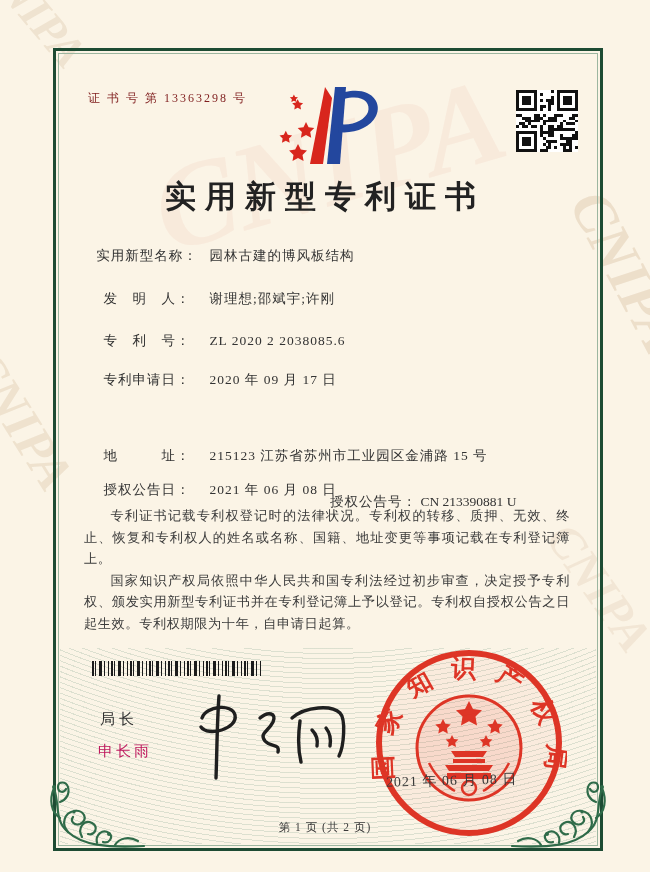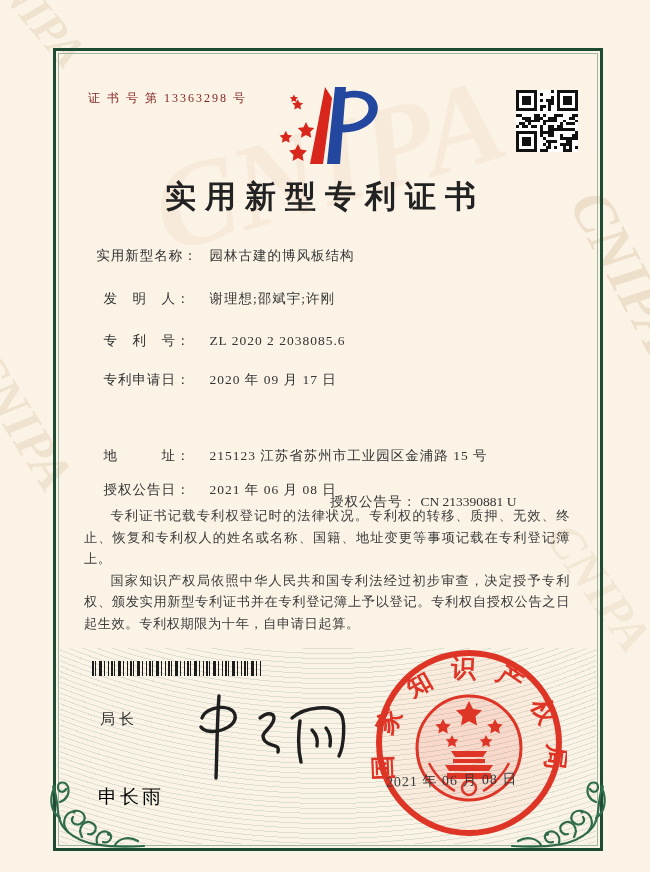--- a/index.html
+++ b/index.html
@@ -55,21 +55,21 @@
   .barcode{position:absolute;left:92px;top:661px;width:170px;height:15px;
     background:repeating-linear-gradient(90deg,
       #1c1c1c 0 2px,rgba(0,0,0,0) 2px 3px,
       #1c1c1c 3px 4px,rgba(0,0,0,0) 4px 7px,
       #1c1c1c 7px 10px,rgba(0,0,0,0) 10px 12px,
       #1c1c1c 12px 13px,rgba(0,0,0,0) 13px 16px,
       #1c1c1c 16px 17px,rgba(0,0,0,0) 17px 19px);}
 
   
   .director-title{position:absolute;left:100px;top:710px;font-size:15px;letter-spacing:4px;color:#2e2e2e;}
-  .director-name{position:absolute;left:98px;top:784px;font-size:19px;letter-spacing:3px;color:#000000;}
+  .director-name{position:absolute;left:98px;top:742px;font-size:15px;letter-spacing:3px;color:#be185d;}
   .signature{position:absolute;left:188px;top:688px;width:165px;height:98px;}
   .seal{position:absolute;left:371px;top:645px;width:196px;height:196px;opacity:.95;}
   .seal-date{position:absolute;left:386px;top:772px;font-size:14px;letter-spacing:1px;
              color:#3a3a3a;transform:rotate(-1.5deg);white-space:nowrap;}
 
   .footer{position:absolute;left:0;top:820px;width:100%;text-align:center;
           font-size:11.5px;letter-spacing:1px;color:#3a3a3a;}
 </style>
 </head>
 <body>
@@ -347,14 +347,15 @@
         <rect x="82" y="114" width="32" height="4"></rect>
         <path d="M74,120 L122,120 L118,126 L78,126 Z"></path>
         <rect x="76" y="128" width="44" height="6"></rect>
       </g>
       <circle cx="98" cy="143" r="7" fill="none" stroke="#dd2b1c" stroke-width="2.5"></circle>
       <path d="M58,118 C66,134 80,144 84,146 M138,118 C130,134 116,144 112,146" fill="none" stroke="#dd2b1c" stroke-width="2.5"></path>
     </g>
   </svg>
   <div class="seal-date">2021 年 06 月 08 日</div>
 
+  <div class="footer">第 1 页 (共 2 页)</div>
 
 </div>
 
 </body></html>

